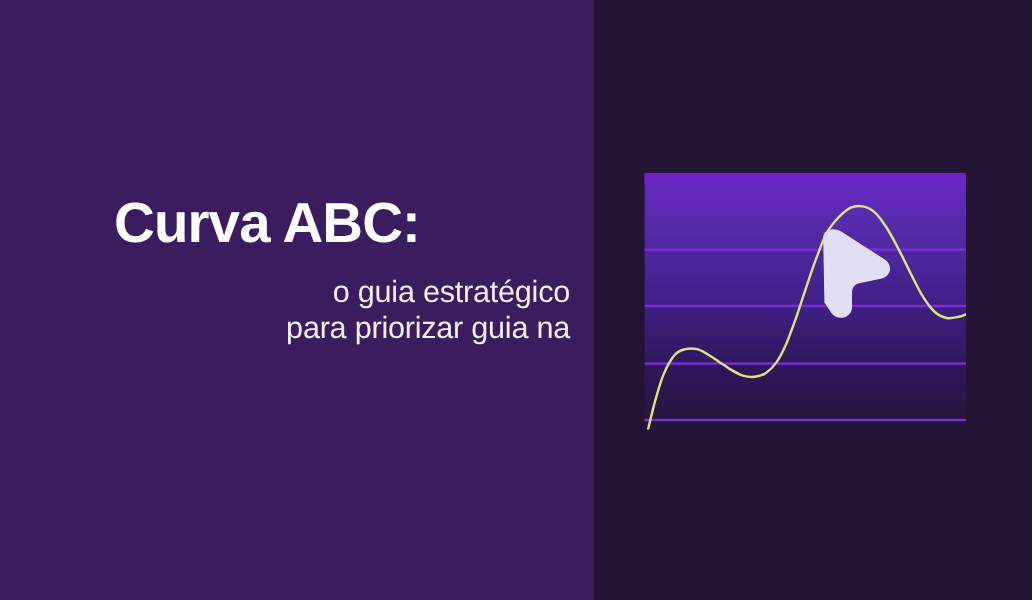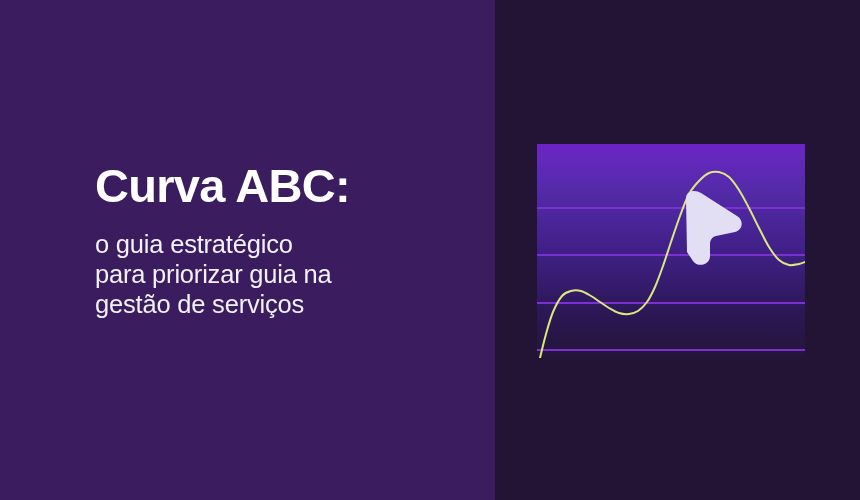--- a/index.html
+++ b/index.html
@@ -47,21 +47,21 @@
   }
   .subhead {
     margin: 0;
     margin-top: 15px;
     font-size: 25.5px;
     line-height: 30px;
     font-weight: 400;
     color: #f2f0f8;
     letter-spacing: -0.2px;
   }
-  .subhead .ln { display: block; white-space: nowrap; }
+  .subhead .ln { display: block; white-space: nowrap; text-align: right; }
 
   .chart-card {
     position: absolute;
     left: 537px;
     top: 144px;
     width: 268px;
     height: 214px;
   }
   .chart-svg {
     display: block;
@@ -75,21 +75,20 @@
 <div id="canvas">
 
   <div class="bg-left"></div>
   <div class="bg-right"></div>
 
   <div class="text-block">
     <h1 class="headline">Curva ABC:</h1>
     <p class="subhead">
       <span class="ln">o guia estratégico</span>
       <span class="ln">para priorizar guia na</span>
-      <span class="ln">gestão de serviços</span>
     </p>
   </div>
 
   <div class="chart-card">
     <svg class="chart-svg" viewBox="0 0 268 214" preserveAspectRatio="none">
       <defs>
         <linearGradient id="panelGrad" x1="0" y1="0" x2="0" y2="1">
           <stop offset="0" stop-color="#6a27c6"></stop>
           <stop offset="0.22" stop-color="#542aa8"></stop>
           <stop offset="0.50" stop-color="#402087"></stop>

